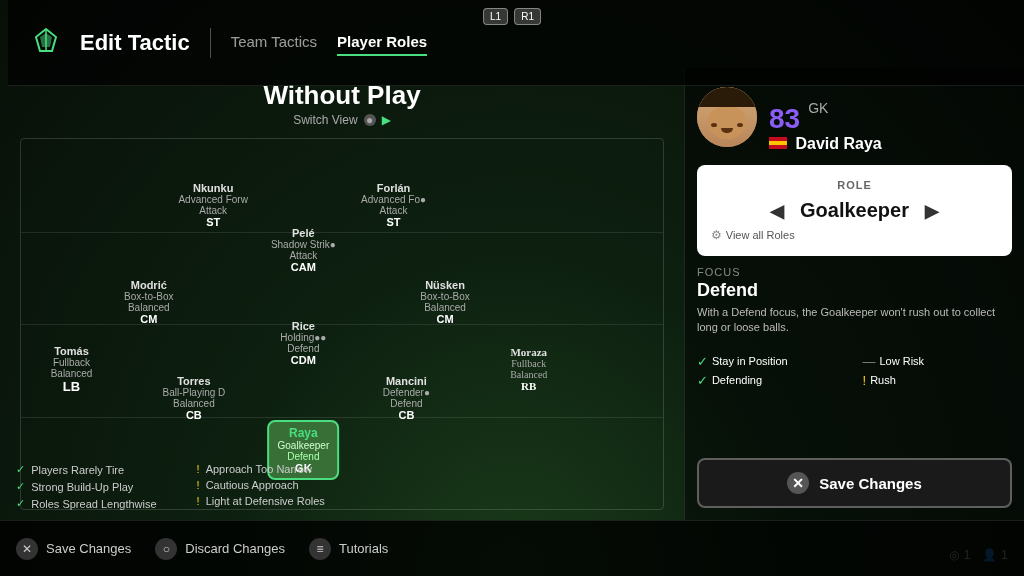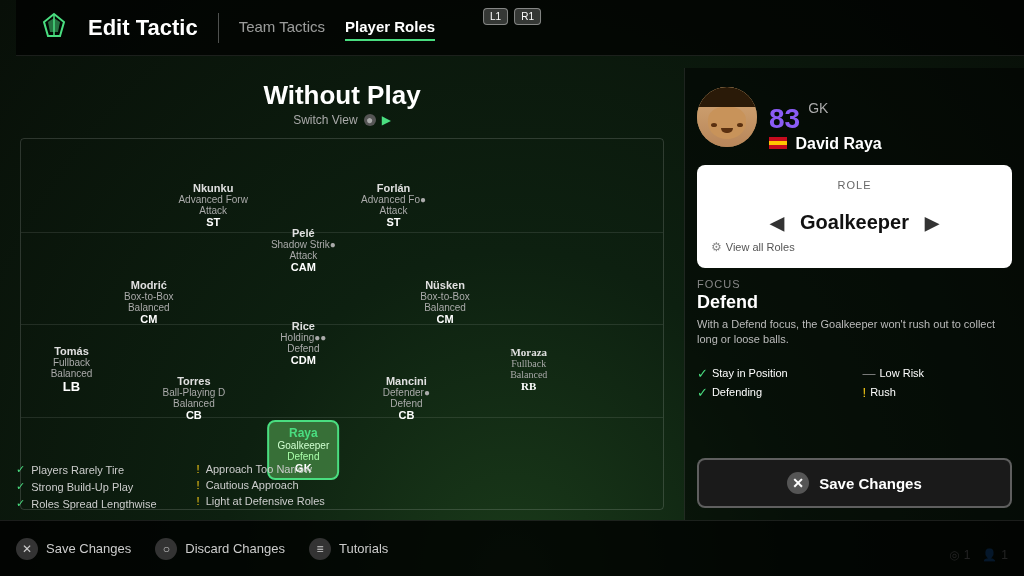--- a/index.html
+++ b/index.html
@@ -17,23 +17,23 @@
     .bg {
       position: absolute;
       inset: 0;
       background: radial-gradient(ellipse at center bottom, #1a3a1a 0%, #0d2010 40%, #080f08 100%);
     }
 
     
     .header {
       position: absolute;
       top: 0;
-      left: 16px;
+      left: 8px;
       right: 0;
-      height: 56px;
+      height: 86px;
       background: rgba(0,0,0,0.7);
       display: flex;
       align-items: center;
       padding: 0 20px;
       z-index: 10;
       border-bottom: 1px solid rgba(255,255,255,0.1);
     }
 
     .logo {
       width: 36px;
@@ -258,21 +258,22 @@
       padding: 14px;
       margin-bottom: 10px;
     }
 
     .role-label {
       text-align: center;
       font-size: 11px;
       color: #666;
       text-transform: uppercase;
       letter-spacing: 1px;
-      margin-bottom: 20px;
+      margin-bottom: 8px;
+      font-weight: bold;
     }
 
     .role-nav {
       display: flex;
       align-items: center;
       justify-content: center;
       gap: 16px;
       margin-bottom: 6px;
     }
 

